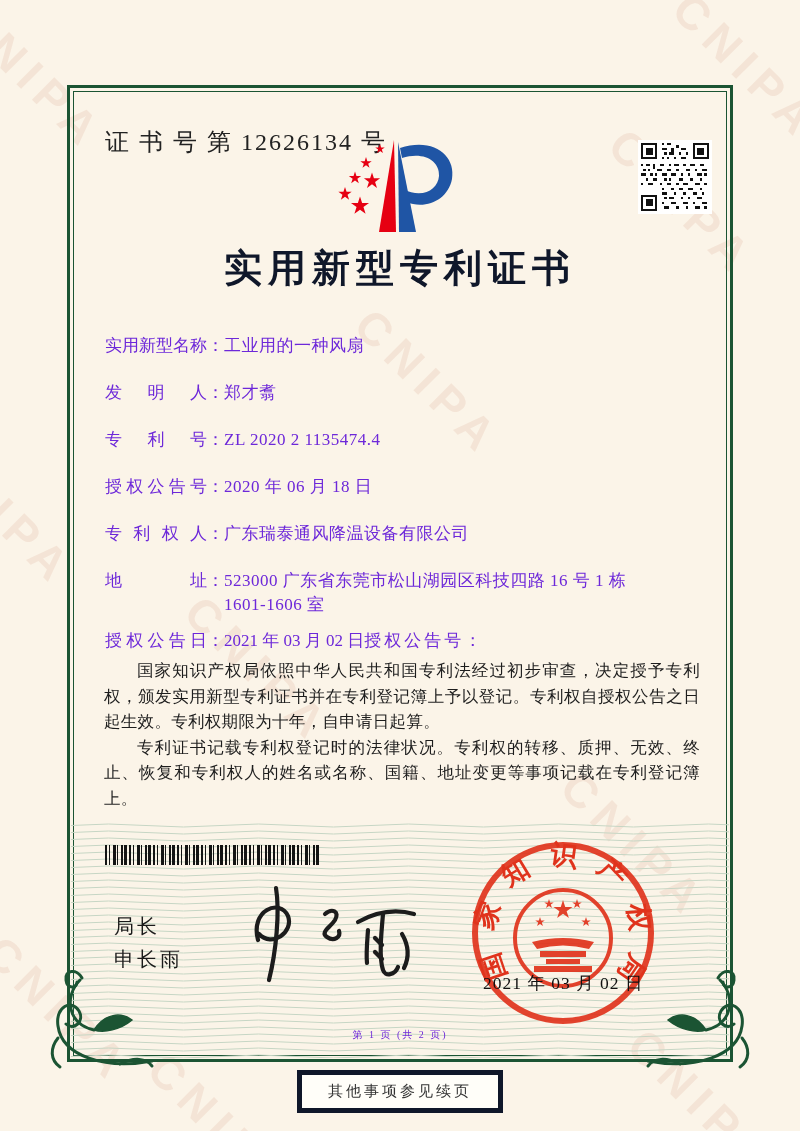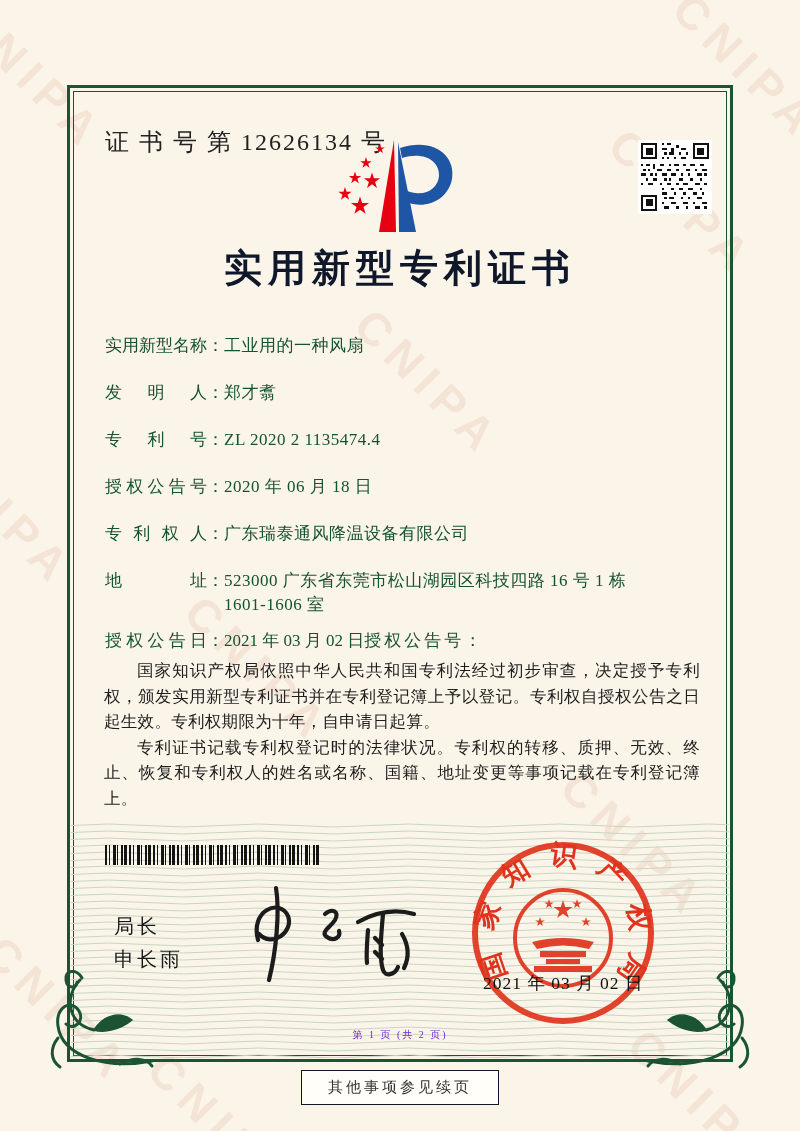--- a/index.html
+++ b/index.html
@@ -28,21 +28,21 @@
   .cert-no{ position:absolute; left:105px; top:126px; font-size:24px; letter-spacing:2px; color:#222; }
   .logo{ position:absolute; left:330px; top:136px; width:140px; height:102px; }
   .qr{ position:absolute; left:638px; top:140px; width:74px; height:74px; background:#fff; padding:3px; }
   .qr svg{ width:100%; height:100%; display:block; }
   .title{
     position:absolute; left:0; top:243px; width:100%; text-align:center;
     font-size:38px; font-weight:bold; letter-spacing:6px; color:#0f172a;
   }
   
   .body-block{ position:absolute; left:105px; top:334px; width:556px; }
-  .frow{ display:flex; align-items:flex-start; font-size:17px; line-height:24px; color:#14532d; margin-bottom:23px; }
+  .frow{ display:flex; align-items:flex-start; font-size:17px; line-height:24px; color:#6d28d9; margin-bottom:23px; }
   .flabel{ width:102px; flex:none; text-align:justify; text-align-last:justify; }
   .fcolon{ flex:none; width:17px; }
   .fvalue{ flex:1; letter-spacing:0.5px; }
   .frow.grant{ margin-bottom:0; }
   .grant-right{ display:flex; }
   .grant-right .flabel2{ letter-spacing:3px; }
   
   .paras{ position:absolute; left:104px; top:658px; width:596px; }
   .paras p{
     font-size:16.5px; line-height:25.5px; color:#1d1d1d;
@@ -68,21 +68,21 @@
   .seal{ position:absolute; left:468px; top:838px; width:190px; height:190px; }
   .seal svg{ width:100%; height:100%; }
   .seal-date{
     position:absolute; left:483px; top:971px; width:180px;
     font-size:17.5px; color:#111; letter-spacing:1px; z-index:5;
   }
   
   .page-info{ position:absolute; left:0; top:1028px; width:100%; text-align:center; font-size:10px; color:#6d28d9; letter-spacing:2px; }
   .note-box{
     position:absolute; left:50%; top:1070px; transform:translateX(-50%);
-    background:#fffef9; border:1px solid #0f172a; padding:7px 26px;
+    background:#fffef9; border:5px solid #0f172a; padding:7px 26px;
     font-size:15px; letter-spacing:3px; color:#333;
   }
   
   .flourish{ position:absolute; width:135px; height:110px; }
   .flourish.bl{ left:20px; top:968px; }
   .flourish.br{ right:20px; top:968px; transform:scaleX(-1); }
 </style>
 </head>
 <body>
 

